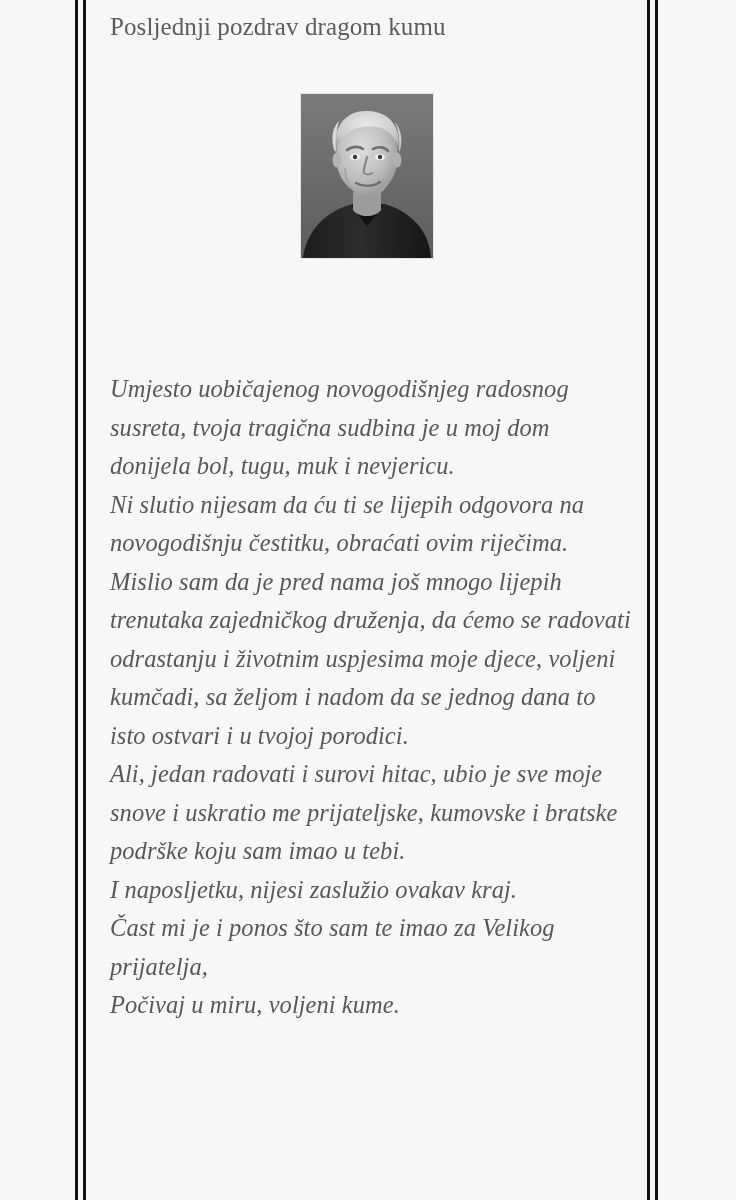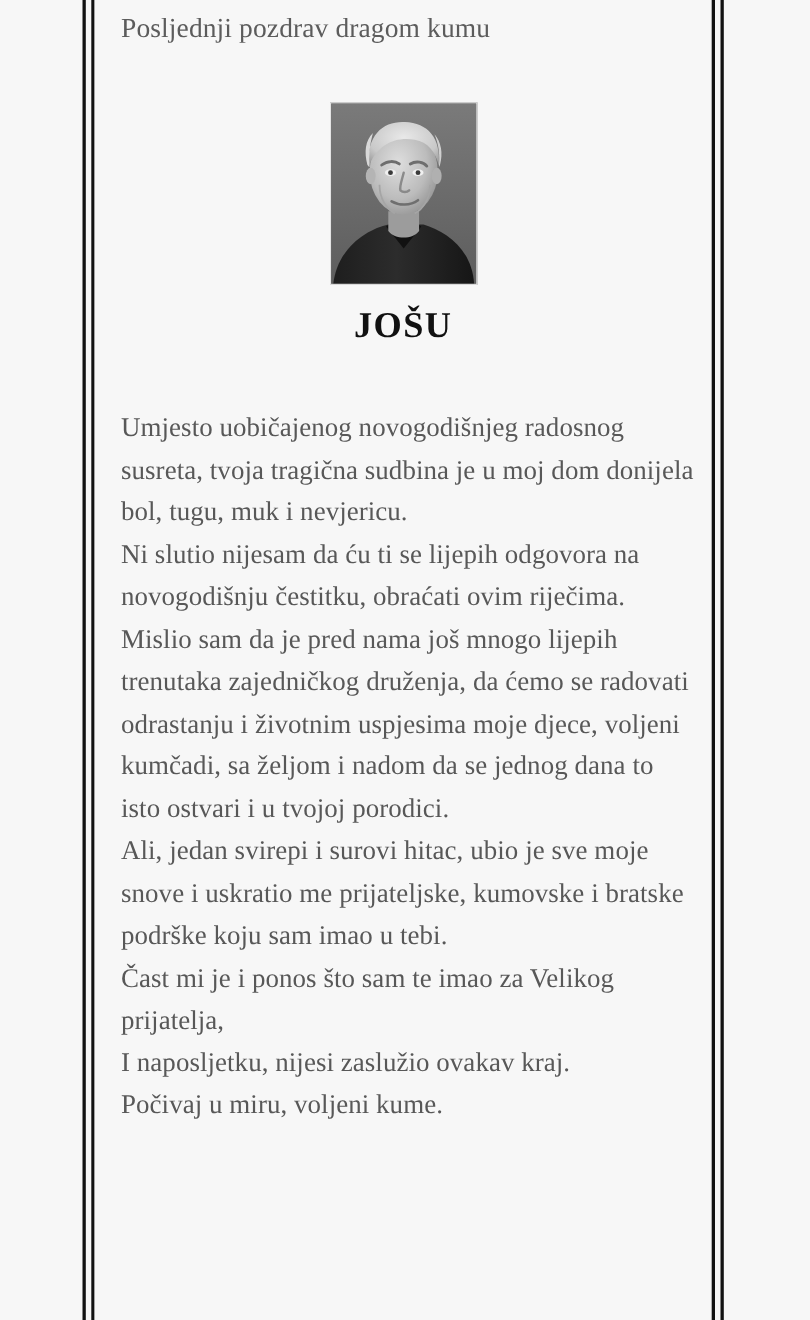--- a/index.html
+++ b/index.html
@@ -102,20 +102,21 @@
     left: 24px;
     top: 370px;
     width: 525px;
     font-size: 24.5px;
     line-height: 38.5px;
     color: #585858;
     letter-spacing: 0.05px;
   }
   .body-copy p {
     margin: 0;
+    font-style: italic;
   }
 </style>
 </head>
 <body>
 
 <div id="page">
 
   <div class="rule" id="rule-left">
     <div class="bar outer"></div>
     <div class="bar inner"></div>
@@ -182,26 +183,25 @@
 
           <path d="M44 74 C 44 86, 50 96, 58 100" stroke="#a5a5a5" stroke-width="1.6" fill="none"></path>
           <path d="M90 74 C 90 86, 84 96, 76 100" stroke="#a5a5a5" stroke-width="1.6" fill="none"></path>
 
           <ellipse cx="36" cy="66" rx="4.5" ry="7.5" fill="#b4b4b4"></ellipse>
           <ellipse cx="96" cy="66" rx="4.5" ry="7.5" fill="#b0b0b0"></ellipse>
         </svg>
       </div>
     </div>
 
-    <div class="deceased-name">JOŠU</div>
 
     <div class="body-copy">
       <p>Umjesto uobičajenog novogodišnjeg radosnog susreta, tvoja tragična sudbina je u moj dom donijela bol, tugu, muk i nevjericu.</p>
       <p>Ni slutio nijesam da ću ti se lijepih odgovora na novogodišnju čestitku, obraćati ovim riječima.</p>
       <p>Mislio sam da je pred nama još mnogo lijepih trenutaka zajedničkog druženja, da ćemo se radovati odrastanju i životnim uspjesima moje djece, voljeni kumčadi, sa željom i nadom da se jednog dana to isto ostvari i u tvojoj porodici.</p>
-      <p>Ali, jedan svirepi i surovi hitac, ubio je sve moje snove i uskratio me prijateljske, kumovske i bratske podrške koju sam imao u tebi.</p>
+      <p>Ali, jedan radovati i surovi hitac, ubio je sve moje snove i uskratio me prijateljske, kumovske i bratske podrške koju sam imao u tebi.</p>
+      <p>I naposljetku, nijesi zaslužio ovakav kraj.</p>
       <p>Čast mi je i ponos što sam te imao za Velikog prijatelja,</p>
-      <p>I naposljetku, nijesi zaslužio ovakav kraj.</p>
       <p>Počivaj u miru, voljeni kume.</p>
     </div>
 
   </div>
 </div>
 
 </body></html>

